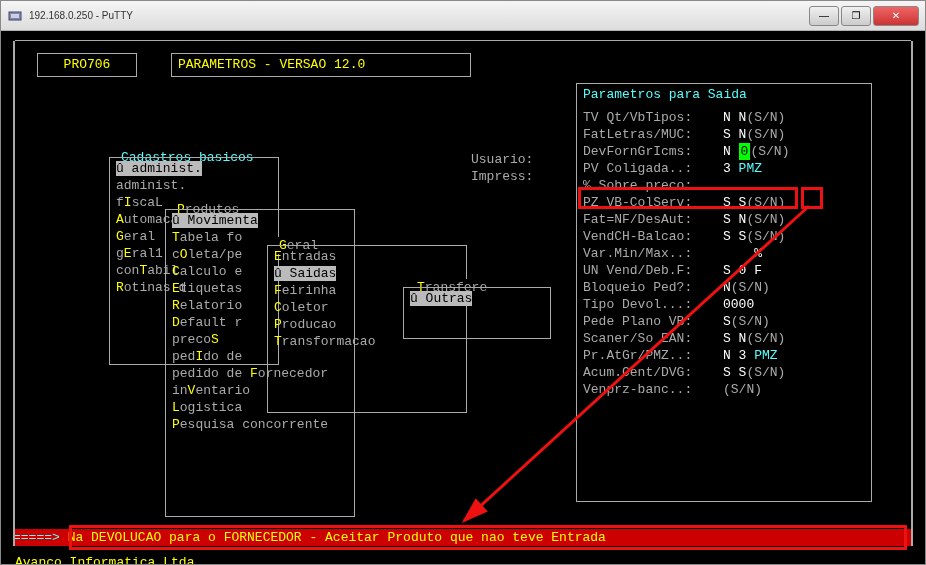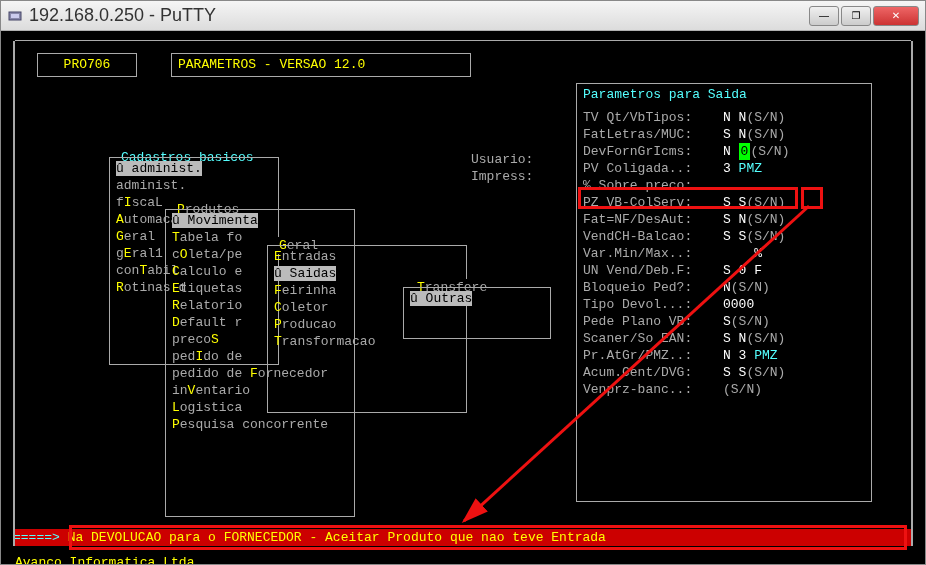--- a/index.html
+++ b/index.html
@@ -26,21 +26,21 @@
   align-items: center;
   padding: 0 6px;
   border-bottom: 1px solid #b0b0b0;
 }
 .titlebar-icon {
   width: 16px; height: 16px;
   margin-right: 6px;
   display: inline-flex; align-items:center; justify-content:center;
   font-size: 11px;
 }
-.titlebar-title { flex: 1; color: #333; font-family: 'Segoe UI', sans-serif; font-size: 18px; }
+.titlebar-title { flex: 1; color: #333; font-family: 'Segoe UI', sans-serif; font-size: 10px; }
 .titlebar-btns { display: flex; gap: 2px; }
 .titlebar-btn {
   width: 30px; height: 20px;
   border: 1px solid #888;
   border-radius: 3px;
   display: flex; align-items:center; justify-content:center;
   font-size: 10px; font-family: 'Segoe UI', sans-serif;
   background: linear-gradient(to bottom,#f0f0f0,#ccc);
 }
 .titlebar-btn.close { background: linear-gradient(to bottom,#e66,#c33); color:#fff; width:46px; }

